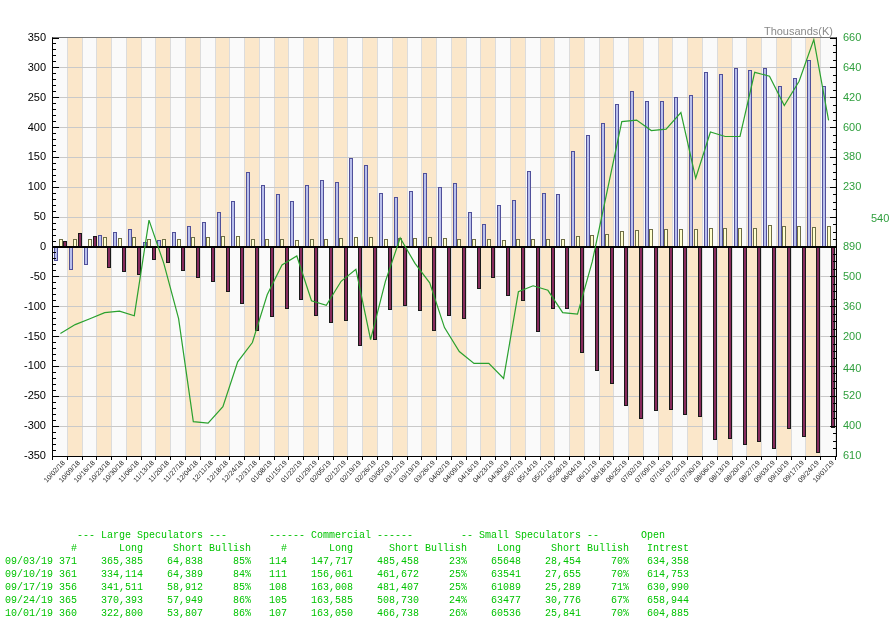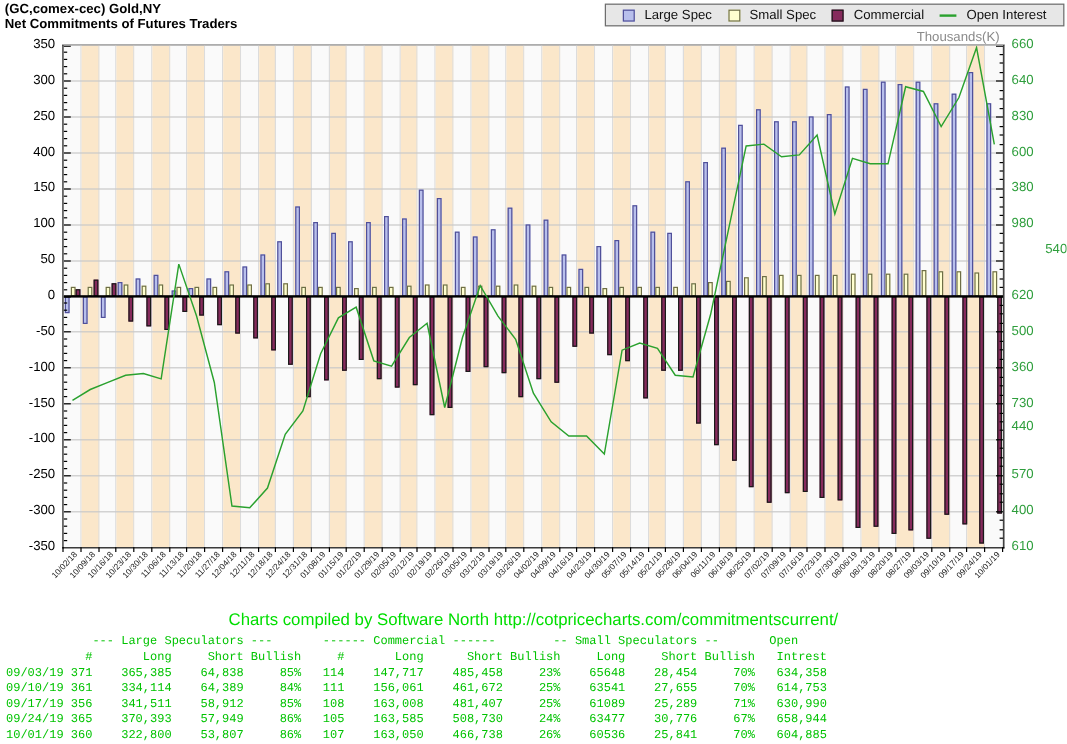--- a/index.html
+++ b/index.html
@@ -29,43 +29,21 @@
              font-size:11px;color:#8a8a8a;}
   #footer{position:absolute;left:0;top:508px;width:889px;text-align:center;font-size:14px;}
   #cot-table{position:absolute;left:5px;top:529px;font-family:"Liberation Mono",monospace;
              font-size:10px;line-height:13px;white-space:pre;}
   svg{position:absolute;left:0;top:0;}
 </style>
 </head>
 <body>
 
 <div id="app">
-  <div id="titles">
-    <div>(GC,comex-cec) Gold,NY</div>
-    <div>Net Commitments of Futures Traders</div>
-  </div>
-
-  <div id="legend">
-      <div class="leg-item">
-        <div class="leg-swatch" style="background: rgb(184, 191, 236); border-color: rgb(80, 80, 154);"></div>
-        <div>Large Spec</div>
-      </div>
-      <div class="leg-item">
-        <div class="leg-swatch" style="background: rgb(255, 255, 207); border-color: rgb(110, 110, 70);"></div>
-        <div>Small Spec</div>
-      </div>
-      <div class="leg-item">
-        <div class="leg-swatch" style="background: rgb(134, 42, 92); border-color: rgb(26, 26, 26);"></div>
-        <div>Commercial</div>
-      </div>
-      <div class="leg-item">
-        <div class="leg-dash" style="background: rgb(42, 161, 46);"></div>
-        <div>Open Interest</div>
-      </div>
-    </div>
+
 
   <div id="thousands">Thousands(K)</div>
 
   <div id="chart">
     <div id="plot">
       <div id="plot-inner">
           <div class="stripe" style="left: 0px; width: 14.7736px; background: rgb(250, 250, 250);"></div>
           <div class="stripe" style="left: 14.7736px; width: 14.7736px; background: rgb(251, 231, 202);"></div>
           <div class="stripe" style="left: 29.5472px; width: 14.7736px; background: rgb(250, 250, 250);"></div>
           <div class="stripe" style="left: 44.3208px; width: 14.7736px; background: rgb(251, 231, 202);"></div>
@@ -434,31 +412,31 @@
         <div class="ylab-l" style="top: 240px;">0</div>
         <div class="ylab-l" style="top: 269.857px;">-50</div>
         <div class="ylab-l" style="top: 299.714px;">-100</div>
         <div class="ylab-l" style="top: 329.571px;">-150</div>
         <div class="ylab-l" style="top: 359.429px;">-100</div>
         <div class="ylab-l" style="top: 389.286px;">-250</div>
         <div class="ylab-l" style="top: 419.143px;">-300</div>
         <div class="ylab-l" style="top: 449px;">-350</div>
         <div class="ylab-r" style="top: 31px; color: rgb(46, 158, 60);">660</div>
         <div class="ylab-r" style="top: 60.8571px; color: rgb(46, 158, 60);">640</div>
-        <div class="ylab-r" style="top: 90.7143px; color: rgb(46, 158, 60);">830</div>
+        <div class="ylab-r" style="top: 90.7143px; color: rgb(46, 158, 60);">420</div>
         <div class="ylab-r" style="top: 120.571px; color: rgb(46, 158, 60);">600</div>
         <div class="ylab-r" style="top: 150.429px; color: rgb(46, 158, 60);">380</div>
-        <div class="ylab-r" style="top: 180.286px; color: rgb(46, 158, 60);">980</div>
-        <div class="ylab-r" style="top: 202px; color: rgb(46, 158, 60); padding-left: 28px;">540</div>
-        <div class="ylab-r" style="top: 240px; color: rgb(46, 158, 60);">620</div>
+        <div class="ylab-r" style="top: 180.286px; color: rgb(46, 158, 60);">230</div>
+        <div class="ylab-r" style="top: 212px; color: rgb(46, 158, 60); padding-left: 28px;">540</div>
+        <div class="ylab-r" style="top: 240px; color: rgb(46, 158, 60);">890</div>
         <div class="ylab-r" style="top: 269.857px; color: rgb(46, 158, 60);">500</div>
         <div class="ylab-r" style="top: 299.714px; color: rgb(46, 158, 60);">360</div>
-        <div class="ylab-r" style="top: 329.571px; color: rgb(46, 158, 60);">730</div>
-        <div class="ylab-r" style="top: 349px; color: rgb(46, 158, 60);">440</div>
-        <div class="ylab-r" style="top: 389.286px; color: rgb(46, 158, 60);">570</div>
+        <div class="ylab-r" style="top: 329.571px; color: rgb(46, 158, 60);">200</div>
+        <div class="ylab-r" style="top: 362px; color: rgb(46, 158, 60);">440</div>
+        <div class="ylab-r" style="top: 389.286px; color: rgb(46, 158, 60);">520</div>
         <div class="ylab-r" style="top: 419.143px; color: rgb(46, 158, 60);">400</div>
         <div class="ylab-r" style="top: 449px; color: rgb(46, 158, 60);">610</div>
         <div class="tick" style="left: 52px; top: 456px; width: 1px; height: 4px;"></div>
         <div class="tick" style="left: 66.7736px; top: 456px; width: 1px; height: 4px;"></div>
         <div class="tick" style="left: 81.5472px; top: 456px; width: 1px; height: 4px;"></div>
         <div class="tick" style="left: 96.3208px; top: 456px; width: 1px; height: 4px;"></div>
         <div class="tick" style="left: 111.094px; top: 456px; width: 1px; height: 4px;"></div>
         <div class="tick" style="left: 125.868px; top: 456px; width: 1px; height: 4px;"></div>
         <div class="tick" style="left: 140.642px; top: 456px; width: 1px; height: 4px;"></div>
         <div class="tick" style="left: 155.415px; top: 456px; width: 1px; height: 4px;"></div>
@@ -557,20 +535,15 @@
         <div class="xlab" style="left: 680.972px; top: 459px;">08/20/19</div>
         <div class="xlab" style="left: 695.745px; top: 459px;">08/27/19</div>
         <div class="xlab" style="left: 710.519px; top: 459px;">09/03/19</div>
         <div class="xlab" style="left: 725.292px; top: 459px;">09/10/19</div>
         <div class="xlab" style="left: 740.066px; top: 459px;">09/17/19</div>
         <div class="xlab" style="left: 754.84px; top: 459px;">09/24/19</div>
         <div class="xlab" style="left: 769.613px; top: 459px;">10/01/19</div>
       </div>
   </div>
 
-  <div id="footer" style="color: rgb(0, 222, 0);">
-    <span>Charts compiled by Software North</span>
-    <span> </span>
-    <span>http://cotpricecharts.com/commitmentscurrent/</span>
-  </div>
 
   <div id="cot-table" style="color: rgb(0, 195, 0);"><div>            --- Large Speculators ---       ------ Commercial ------        -- Small Speculators --       Open      </div><div>           #       Long     Short Bullish     #       Long      Short Bullish     Long     Short Bullish   Intrest</div><div>09/03/19 371    365,385    64,838     85%   114    147,717    485,458     23%    65648    28,454     70%   634,358</div><div>09/10/19 361    334,114    64,389     84%   111    156,061    461,672     25%    63541    27,655     70%   614,753</div><div>09/17/19 356    341,511    58,912     85%   108    163,008    481,407     25%    61089    25,289     71%   630,990</div><div>09/24/19 365    370,393    57,949     86%   105    163,585    508,730     24%    63477    30,776     67%   658,944</div><div>10/01/19 360    322,800    53,807     86%   107    163,050    466,738     26%    60536    25,841     70%   604,885</div></div>
 </div>
 
 </body></html>

